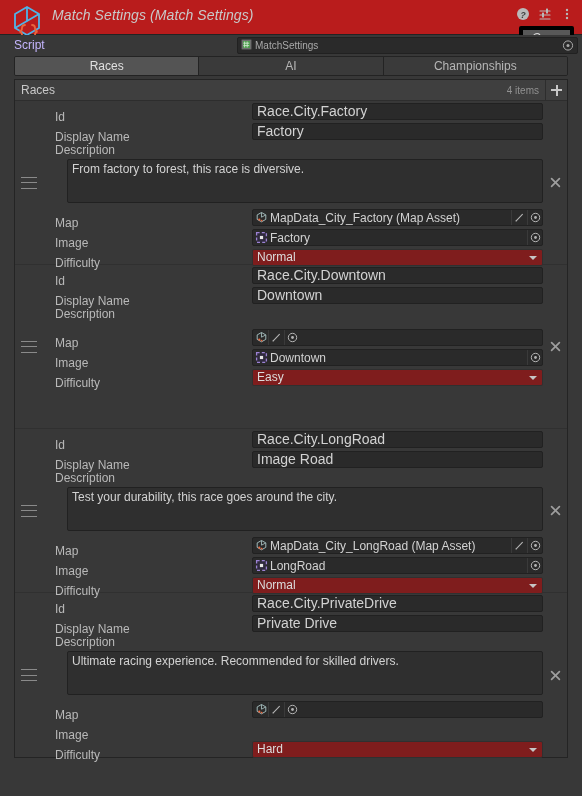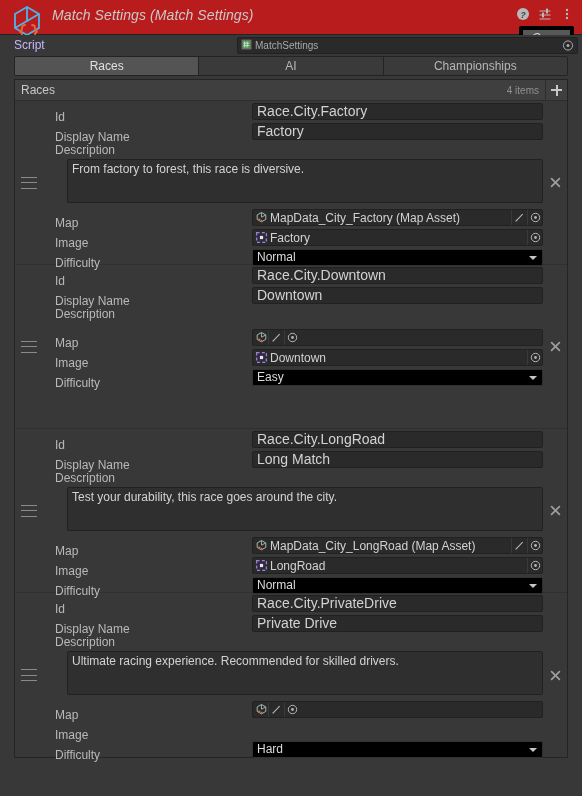--- a/index.html
+++ b/index.html
@@ -283,21 +283,21 @@
     cursor: pointer;
   }
 
   
   .dropdown {
     position: absolute;
     left: 213px;
     right: 0;
     top: 2px;
     height: 17px;
-    background: #000000;
+    background: #7f1d1d;
     border: 1px solid #303030;
     border-radius: 2px;
     color: #dcdcdc;
     font-size: 12px;
     line-height: 15px;
     padding-left: 4px;
     display: flex;
     align-items: center;
     cursor: pointer;
   }
@@ -613,21 +613,21 @@
 
     <div class="fields">
 
       <div class="field-row">
         <span class="field-label">Id</span>
         <div class="field-input">Race.City.LongRoad</div>
       </div>
 
       <div class="field-row">
         <span class="field-label">Display Name</span>
-        <div class="field-input">Long Match</div>
+        <div class="field-input">Image Road</div>
       </div>
 
       <div class="desc-label">
         <span>Description</span>
       </div>
       <div class="desc-box">Test your durability, this race goes around the city.</div>
 
       <div class="field-row" style="margin-top:4px">
         <span class="field-label">Map</span>
         <div class="obj-field">

